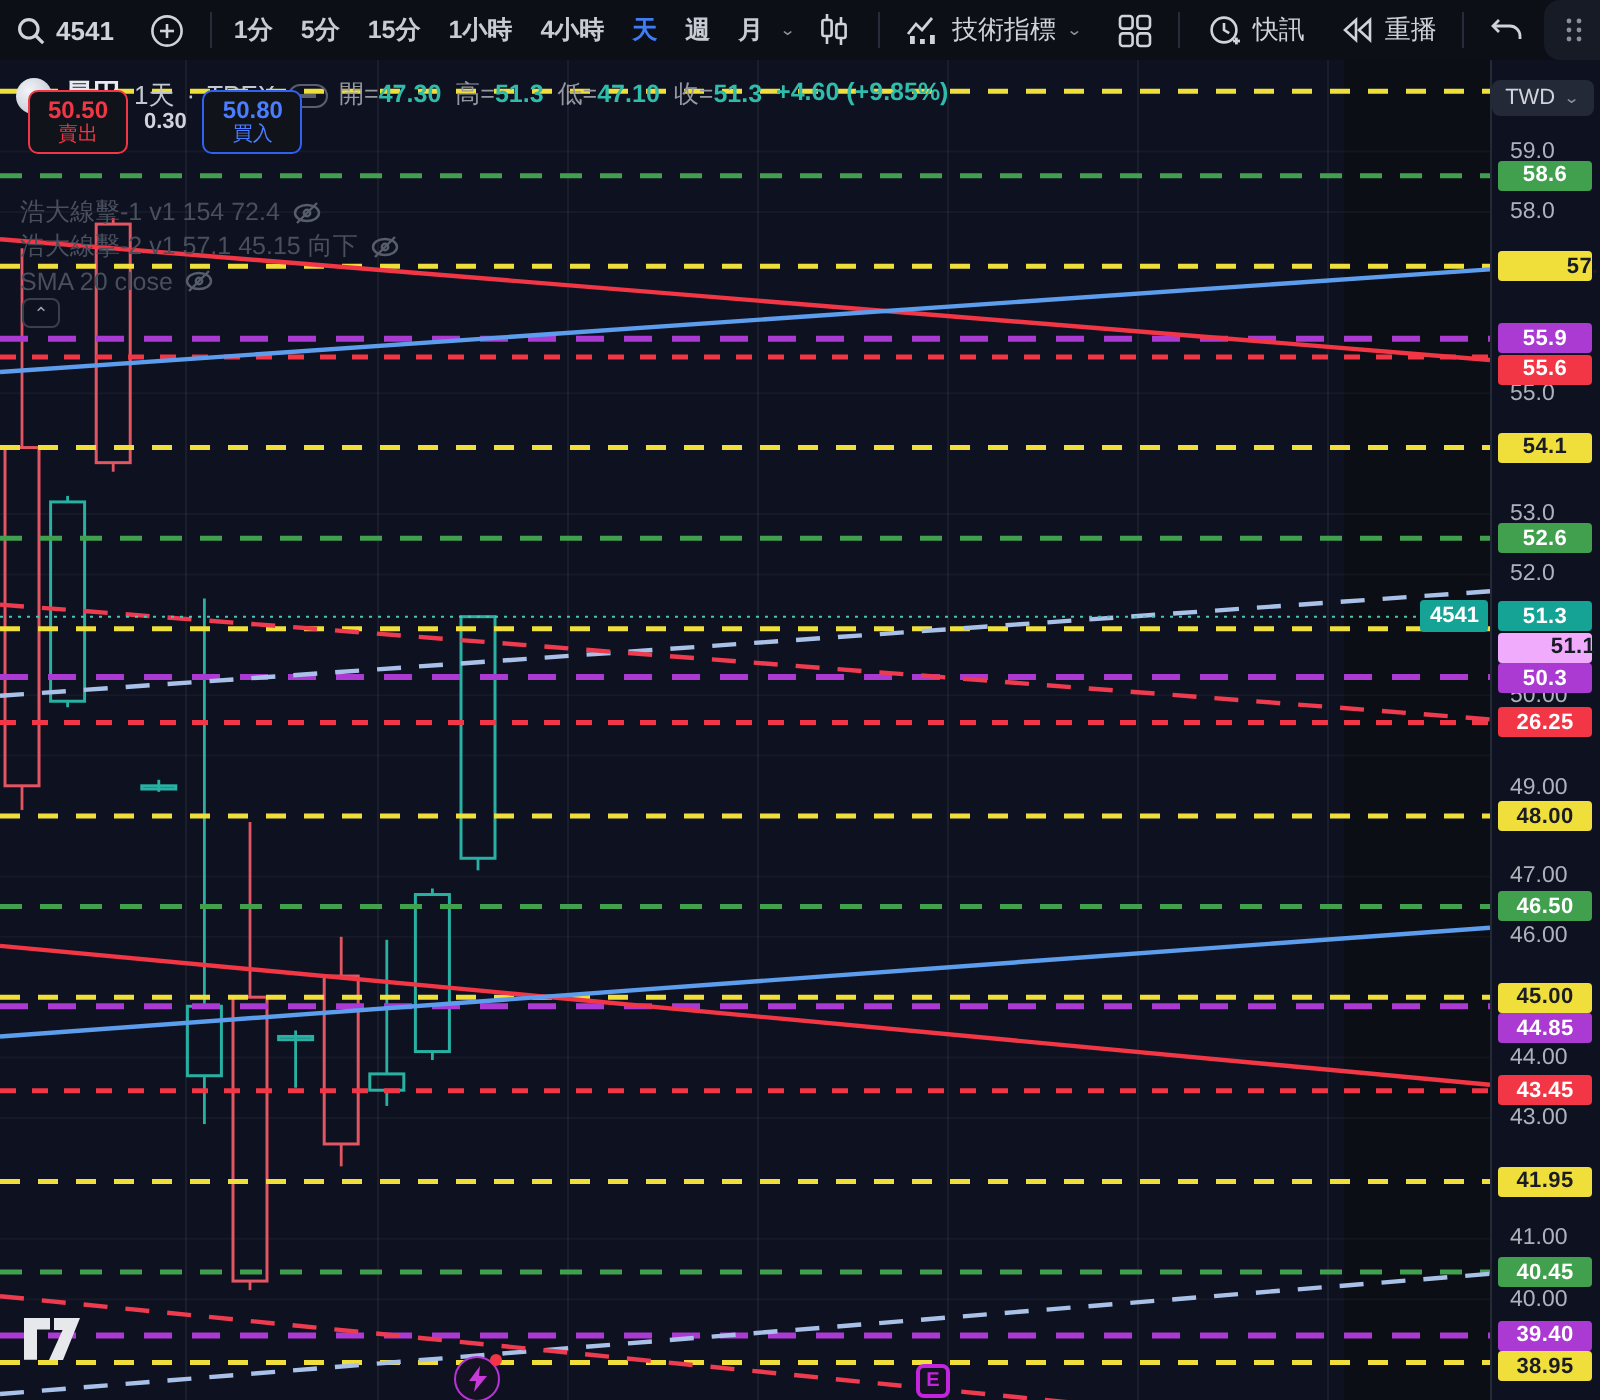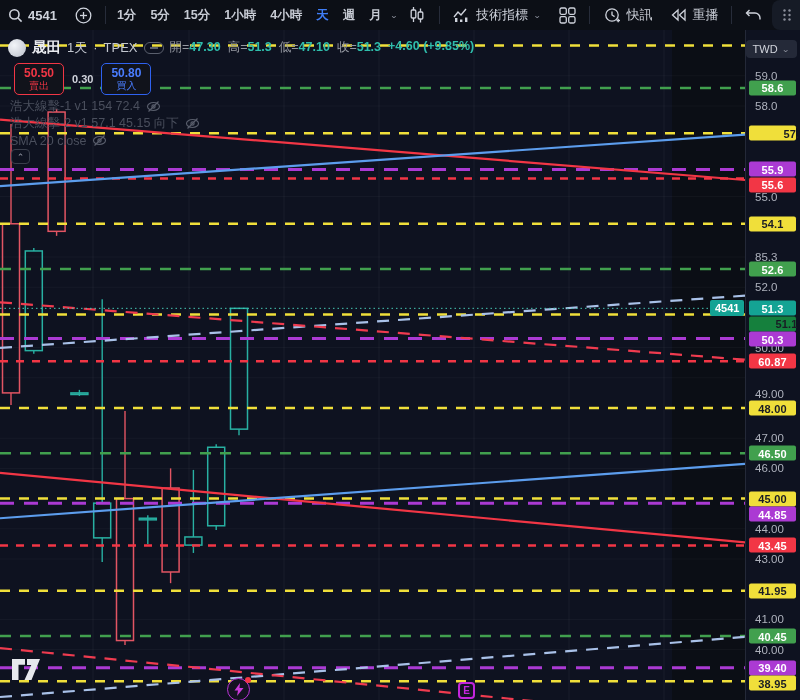--- a/index.html
+++ b/index.html
@@ -45,21 +45,21 @@
   .sym-name { font-weight:700; font-size:14.5px; color:#e8eaef; }
   .leg-dim { color:#c3c7d0; font-size:13px; }
   .mini-toggle { width:20px; height:12px; border:1.5px solid #5a5f6d; border-radius:6px;
                  display:flex; align-items:center; justify-content:center; }
   .mini-toggle i { display:block; width:8px; height:2px; background:#5a5f6d; }
   .ohlc { display:flex; gap:7px; font-size:12.5px; }
   .ohlc .lbl { color:#9598a1; }
   .ohlc .val { color:#2fbcab; font-weight:600; }
 
   
-  .trade { position:absolute; top:33px; left:14px; display:flex; align-items:center; gap:8px; z-index:20; }
+  .trade { position:absolute; top:15px; left:14px; display:flex; align-items:center; gap:8px; z-index:20; }
   .trade-box { width:50px; height:32px; border-radius:5px; display:flex; flex-direction:column;
                align-items:center; justify-content:center; cursor:pointer; background:#11131b;
                line-height:1.1; }
   .sell-box { border:1.5px solid #f23645; color:#f23645; }
   .buy-box  { border:1.5px solid #2f62f0; color:#4a7dff; }
   .trade-box .p { font-size:12px; font-weight:700; }
   .trade-box .l { font-size:10px; }
   .spread { color:#d1d4dc; font-size:11px; font-weight:600; }
 
   
@@ -352,40 +352,40 @@
   <button class="collapse-btn">⌃</button>
 
   <div class="axis" id="axis">
     <button class="twd">
       <span>TWD</span>
       <span class="chev">⌄</span>
     </button>
   <div class="tick" style="top: 45.8px;">59.0</div>
       <div class="tick" style="top: 76px;">58.0</div>
       <div class="tick" style="top: 166.6px;">55.0</div>
-      <div class="tick" style="top: 227px;">85.3</div>
+      <div class="tick" style="top: 227px;">53.0</div>
       <div class="tick" style="top: 257.2px;">52.0</div>
       <div class="tick" style="top: 317.6px;">50.00</div>
       <div class="tick" style="top: 347.8px; margin-top: 16px;">49.00</div>
       <div class="tick" style="top: 408.2px;">47.00</div>
       <div class="tick" style="top: 438.4px;">46.00</div>
       <div class="tick" style="top: 498.8px;">44.00</div>
       <div class="tick" style="top: 529px;">43.00</div>
       <div class="tick" style="top: 589.4px;">41.00</div>
       <div class="tick" style="top: 619.6px;">40.00</div>
       <div class="badge" style="top: 57.88px; background: rgb(65, 160, 78); color: rgb(255, 255, 255);">58.6</div>
       <div class="badge" style="top: 103.18px; background: rgb(240, 223, 58); color: rgb(25, 28, 37); padding-left: 44px;">57.1</div>
       <div class="badge" style="top: 139.42px; background: rgb(171, 58, 211); color: rgb(255, 255, 255);">55.9</div>
       <div class="badge" style="top: 154.92px; background: rgb(242, 54, 69); color: rgb(255, 255, 255);">55.6</div>
       <div class="badge" style="top: 193.78px; background: rgb(240, 223, 58); color: rgb(25, 28, 37);">54.1</div>
       <div class="badge" style="top: 239.08px; background: rgb(65, 160, 78); color: rgb(255, 255, 255);">52.6</div>
       <div class="badge" style="top: 278.34px; background: rgb(20, 163, 148); color: rgb(255, 255, 255);">51.3</div>
-      <div class="badge" style="top: 293.84px; background: #15803d; color: rgb(25, 28, 37); padding-left: 28px;">51.1</div>
+      <div class="badge" style="top: 293.84px; background: #f0abfc; color: rgb(25, 28, 37); padding-left: 28px;">51.1</div>
       <div class="badge" style="top: 309.34px; background: rgb(171, 58, 211); color: rgb(255, 255, 255);">50.3</div>
-      <div class="badge" style="top: 331.19px; background: rgb(242, 54, 69); color: rgb(255, 255, 255);">60.87</div>
+      <div class="badge" style="top: 331.19px; background: rgb(242, 54, 69); color: rgb(255, 255, 255);">26.25</div>
       <div class="badge" style="top: 378px; background: rgb(240, 223, 58); color: rgb(25, 28, 37);">48.00</div>
       <div class="badge" style="top: 423.3px; background: rgb(65, 160, 78); color: rgb(255, 255, 255);">46.50</div>
       <div class="badge" style="top: 468.6px; background: rgb(240, 223, 58); color: rgb(25, 28, 37);">45.00</div>
       <div class="badge" style="top: 484.1px; background: rgb(171, 58, 211); color: rgb(255, 255, 255);">44.85</div>
       <div class="badge" style="top: 515.41px; background: rgb(242, 54, 69); color: rgb(255, 255, 255);">43.45</div>
       <div class="badge" style="top: 560.71px; background: rgb(240, 223, 58); color: rgb(25, 28, 37);">41.95</div>
       <div class="badge" style="top: 606.01px; background: rgb(65, 160, 78); color: rgb(255, 255, 255);">40.45</div>
       <div class="badge" style="top: 637.72px; background: rgb(171, 58, 211); color: rgb(255, 255, 255);">39.40</div>
       <div class="badge" style="top: 653.22px; background: rgb(240, 223, 58); color: rgb(25, 28, 37);">38.95</div>
     </div>

